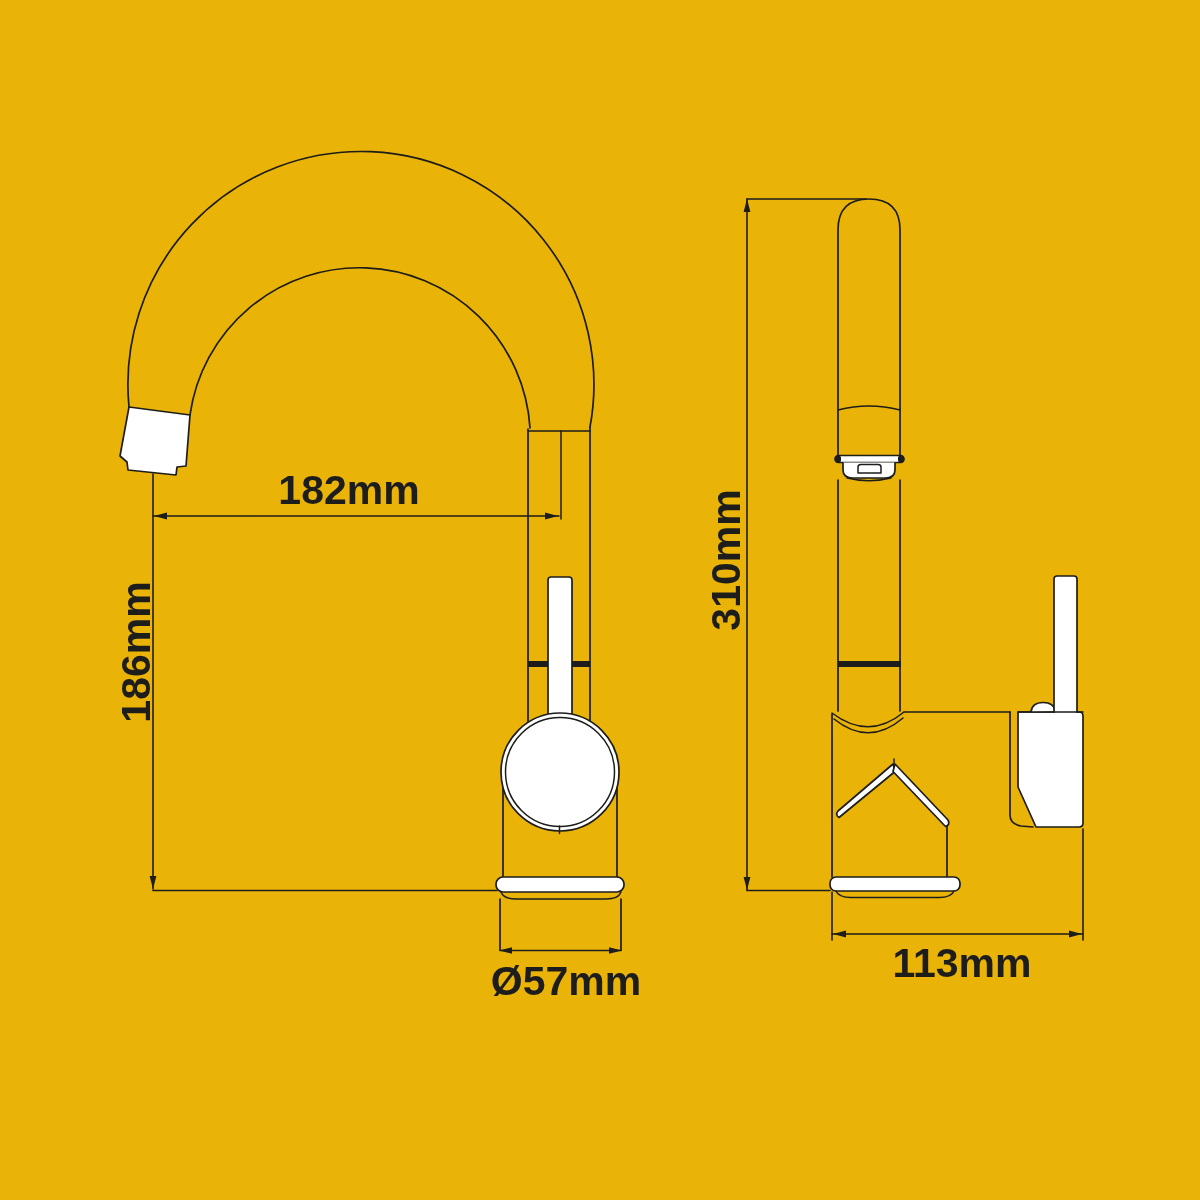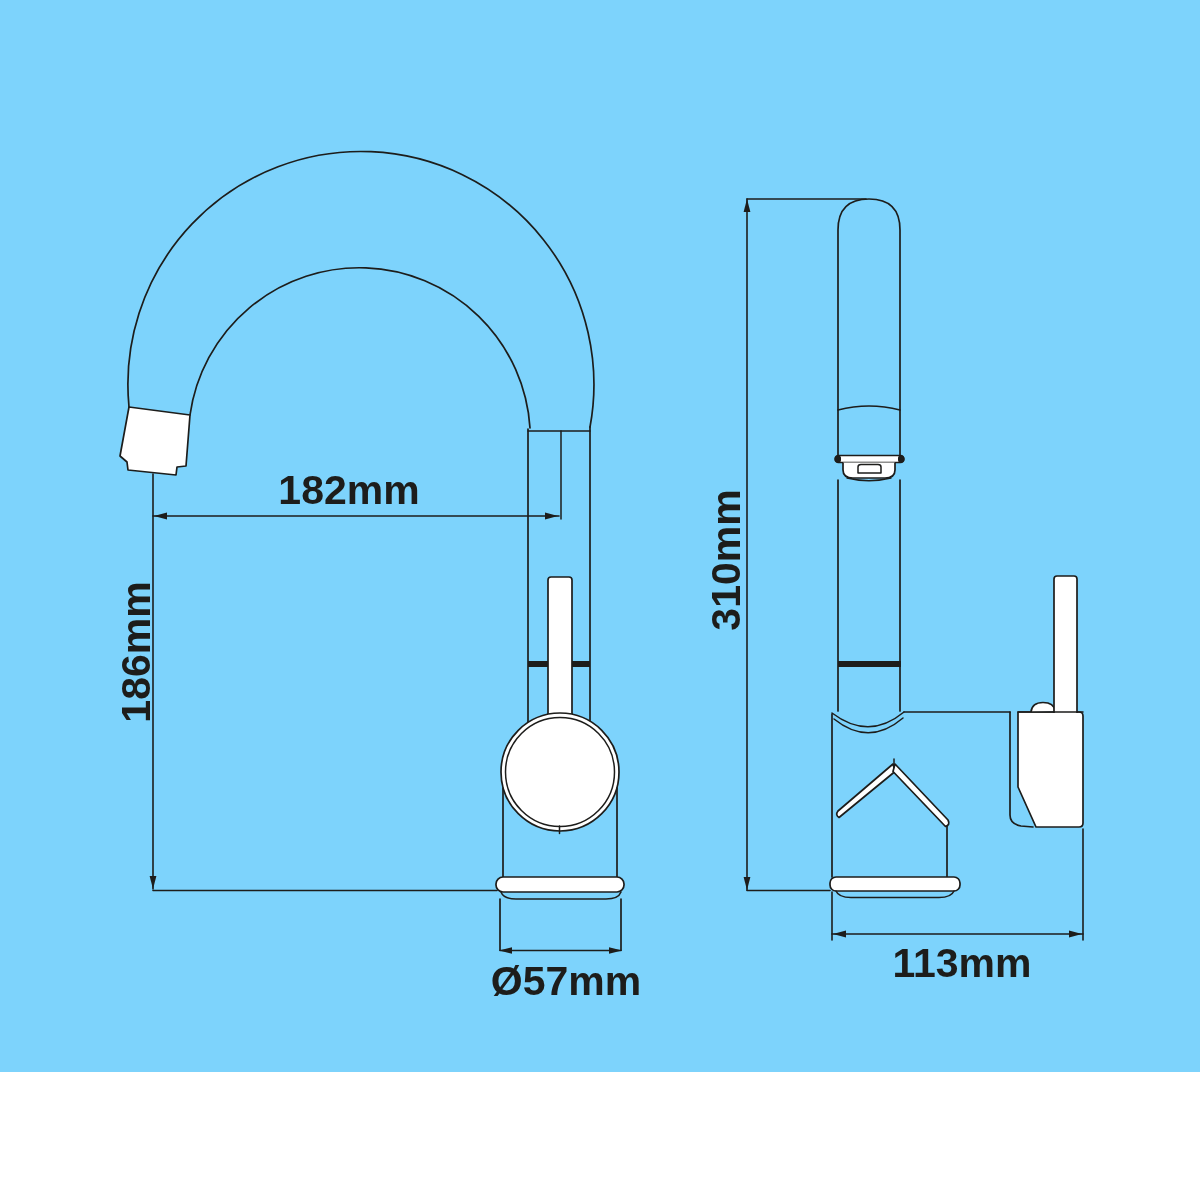--- a/index.html
+++ b/index.html
@@ -1,16 +1,16 @@
 <!DOCTYPE html>
 <html><head>
 <meta charset="utf-8">
 <style>
   html,body{margin:0;padding:0;background:#ffffff;}
-  .stage{width:1200px;height:1072px;background:#7dd3fc;position:relative;overflow:hidden;}
+  .stage{width:1200px;height:1200px;background:#eab308;position:relative;overflow:hidden;}
   svg{display:block;}
   .ln{fill:none;stroke:#1d1d1b;stroke-width:1.7;stroke-linecap:round;stroke-linejoin:round;}
   .ln-thin{fill:none;stroke:#1d1d1b;stroke-width:1.5;stroke-linecap:round;stroke-linejoin:round;}
   .white{fill:#ffffff;stroke:#1d1d1b;stroke-width:1.7;stroke-linejoin:round;}
   .solid{fill:#1d1d1b;stroke:none;}
   .dim{fill:none;stroke:#1d1d1b;stroke-width:1.6;stroke-linecap:round;}
   .dim-label{font-family:"Liberation Sans", sans-serif;font-weight:700;font-size:41px;fill:#1d1d1b;}
 </style>
 </head>
 <body>

